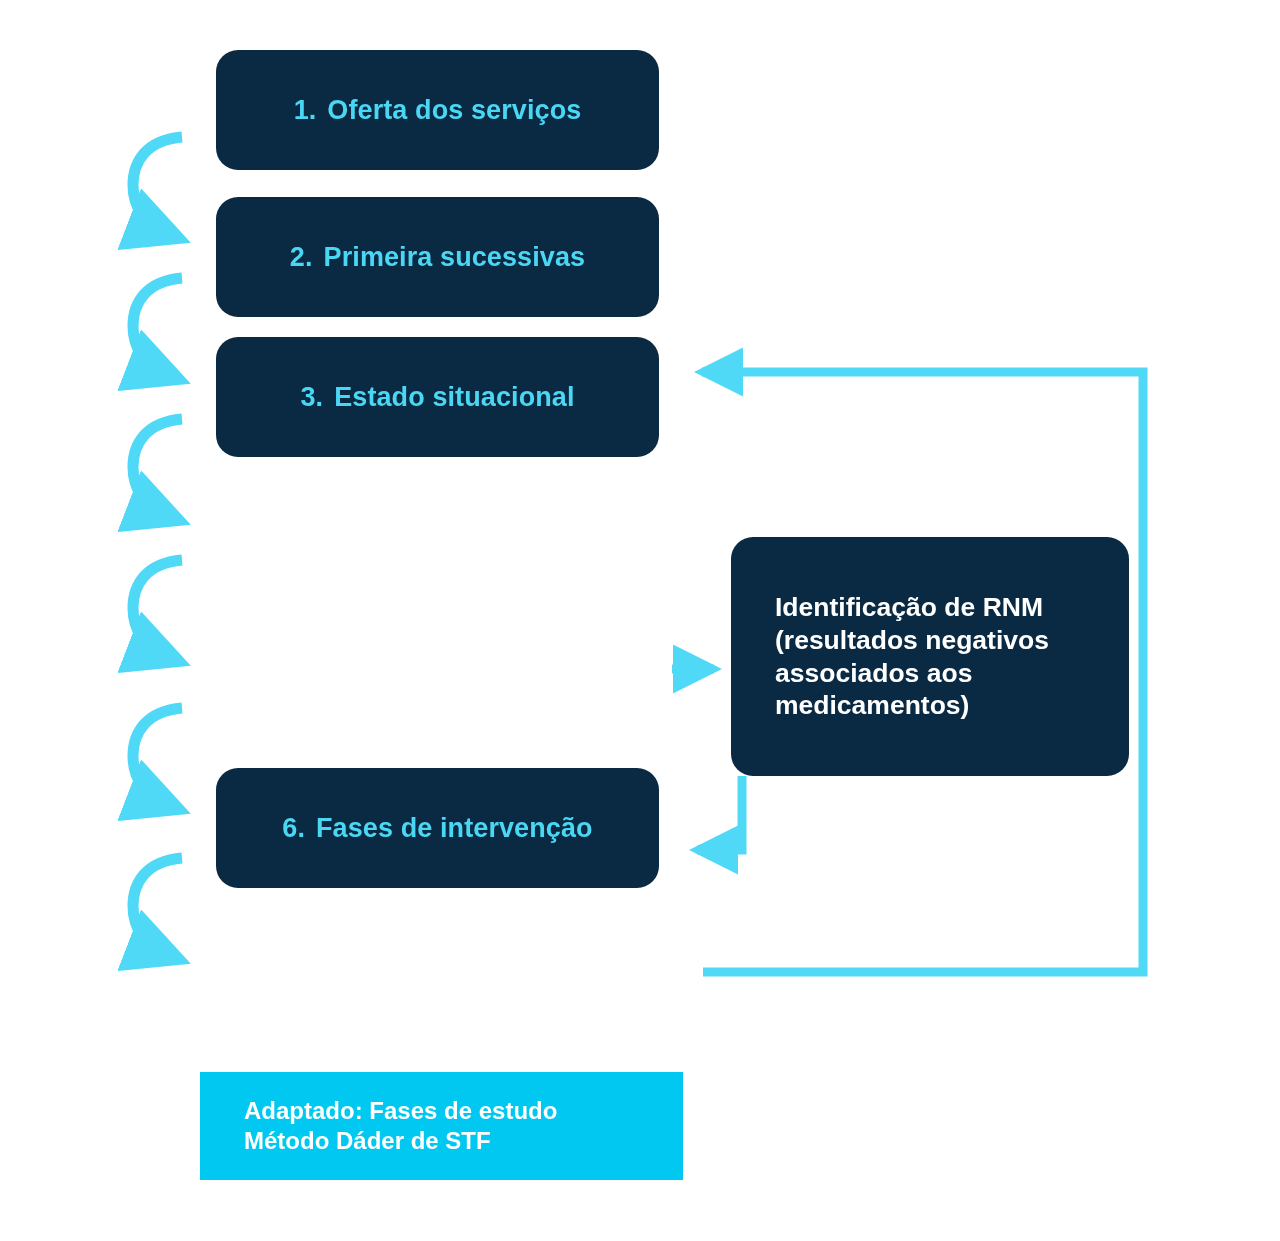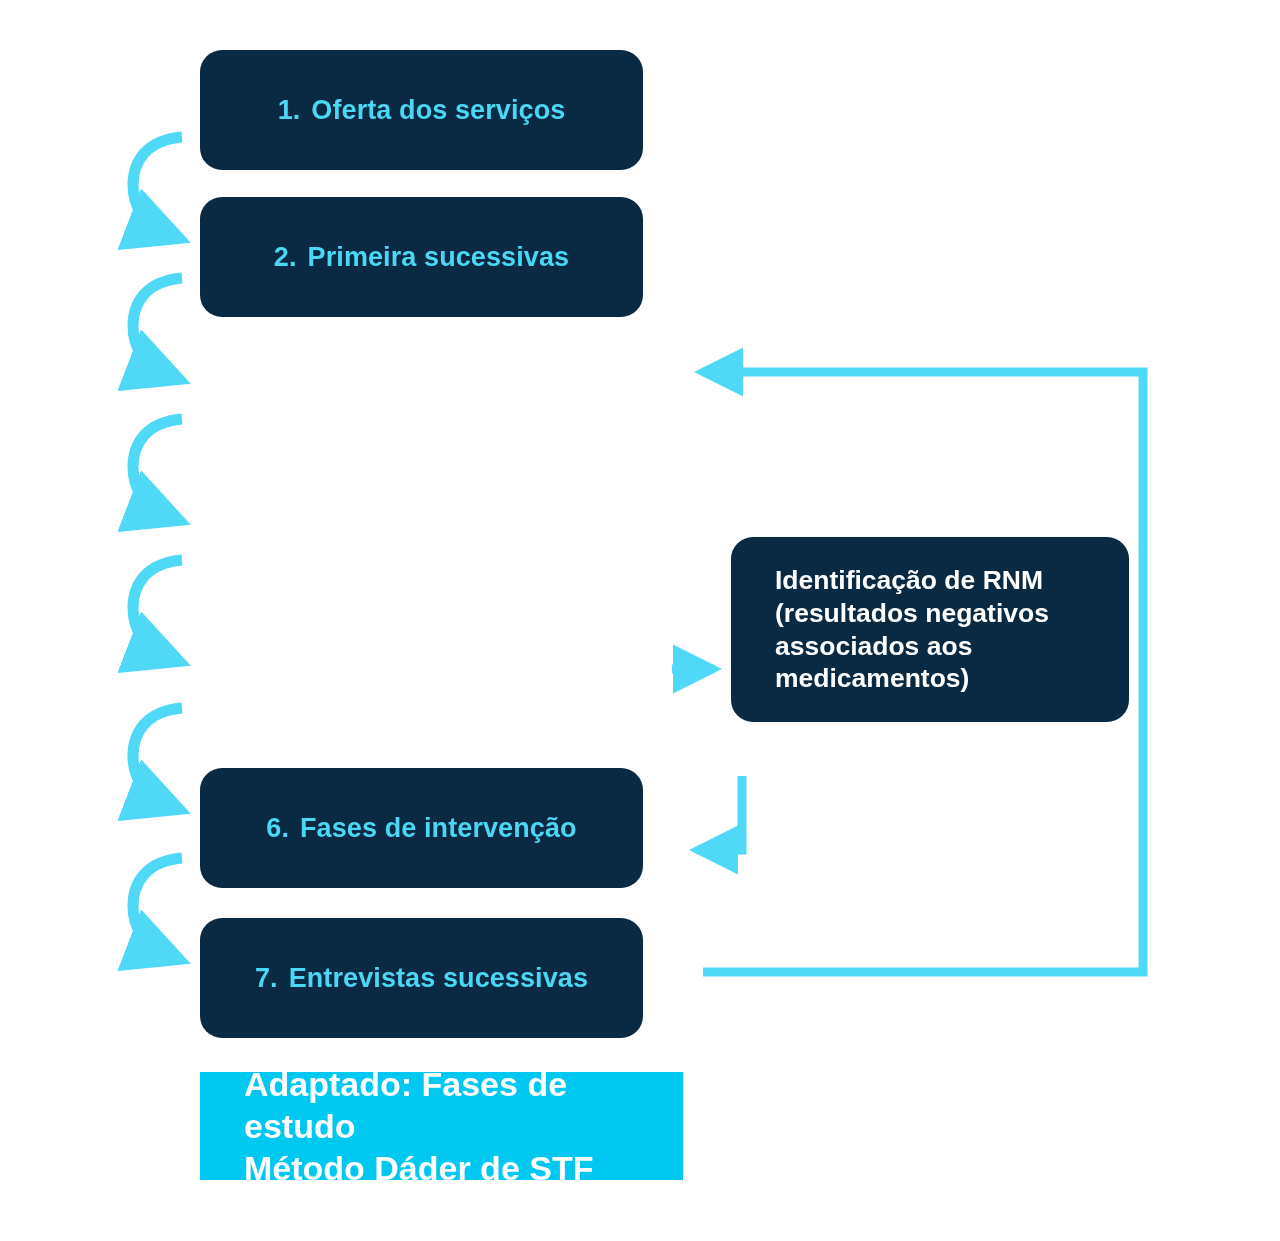--- a/index.html
+++ b/index.html
@@ -26,21 +26,21 @@
     left: 0;
     top: 0;
     width: 1280px;
     height: 1241px;
     pointer-events: none;
   }
 
   
   .step-box {
     position: absolute;
-    left: 200px;
+    left: 216px;
     width: 443px;
     height: 120px;
     background: #0a2942;
     border-radius: 22px;
     display: flex;
     align-items: center;
     justify-content: center;
     box-sizing: border-box;
   }
   .step-label {
@@ -62,21 +62,21 @@
   #step-5 { top: 618px; }
   #step-6 { top: 768px; }
   #step-7 { top: 918px; }
 
   
   #note-box {
     position: absolute;
     left: 731px;
     top: 537px;
     width: 398px;
-    height: 185px;
+    height: 239px;
     background: #0a2942;
     border-radius: 22px;
     display: flex;
     align-items: center;
     box-sizing: border-box;
     padding: 0 44px 0 44px;
   }
   #note-text {
     color: #ffffff;
     font-size: 26.5px;
@@ -93,21 +93,21 @@
     width: 483px;
     height: 108px;
     background: #00c8f0;
     display: flex;
     align-items: center;
     box-sizing: border-box;
     padding-left: 44px;
   }
   #caption-text {
     color: #ffffff;
-    font-size: 34px;
+    font-size: 24px;
     font-weight: bold;
     line-height: 1.24;
     white-space: pre-line;
   }
 </style>
 </head>
 <body>
 
 <div id="diagram">
 
@@ -163,34 +163,34 @@
       <span class="step-num">1.</span><span>Oferta dos serviços</span>
     </div>
   </div>
 
   <div class="step-box" id="step-2">
     <div class="step-label">
       <span class="step-num">2.</span><span>Primeira sucessivas</span>
     </div>
   </div>
 
+  <div class="step-box" id="step-3">
+    <div class="step-label">
+      <span class="step-num">3.</span><span>Estado situacional</span>
+    </div>
+  </div>
 
 
 
   <div class="step-box" id="step-6">
     <div class="step-label">
       <span class="step-num">6.</span><span>Fases de intervenção</span>
     </div>
   </div>
 
-  <div class="step-box" id="step-7">
-    <div class="step-label">
-      <span class="step-num">7.</span><span>Entrevistas sucessivas</span>
-    </div>
-  </div>
 
   <div id="note-box">
     <div id="note-text">Identificação de RNM
 (resultados negativos
 associados aos
 medicamentos)</div>
   </div>
 
   <div id="caption-banner">
     <div id="caption-text">Adaptado: Fases de estudo

